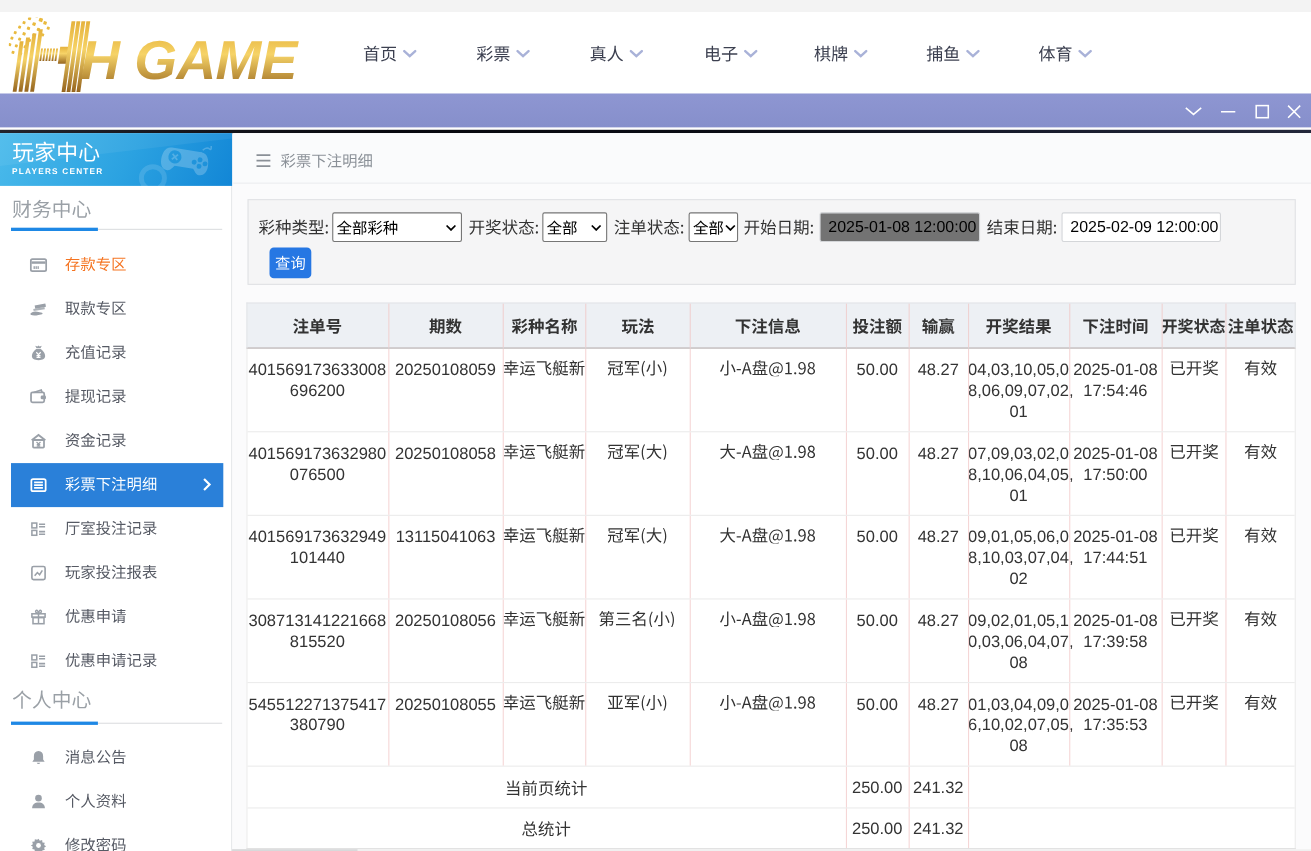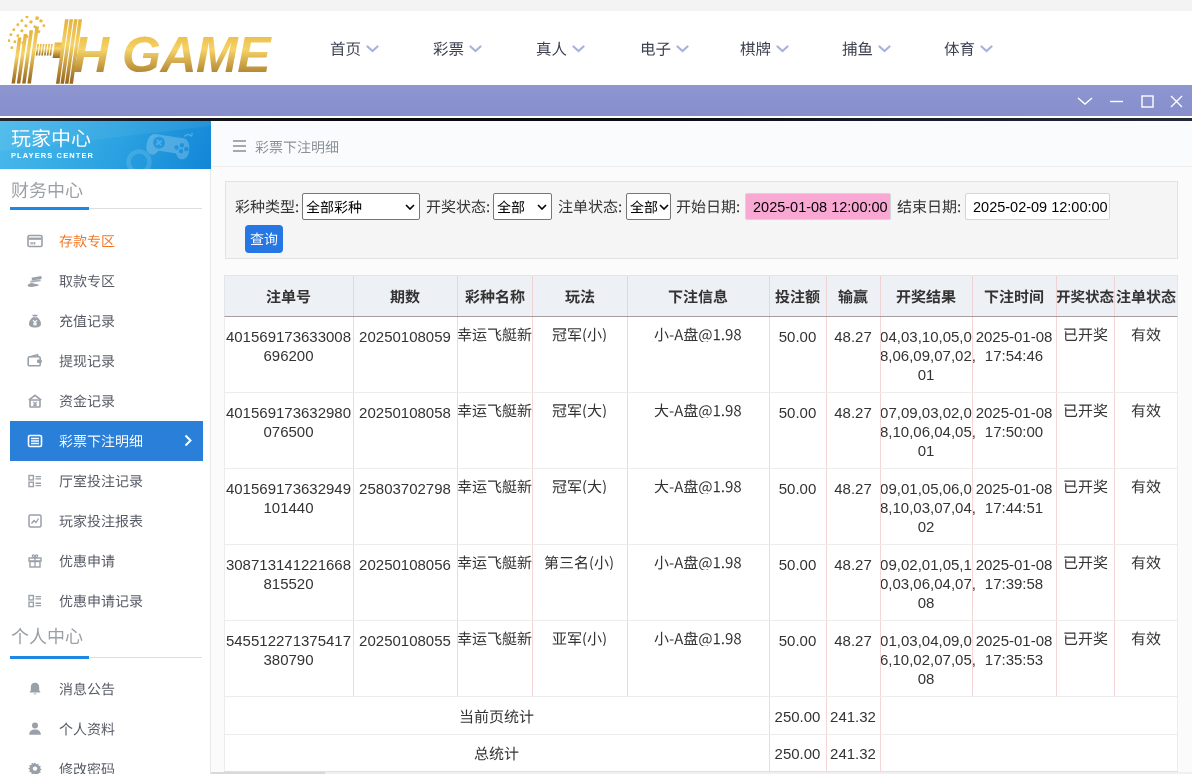--- a/index.html
+++ b/index.html
@@ -539,21 +539,21 @@
   </svg>
 <div class="abs row" style="left:676px;top:193px;height:27px">
     <svg style="width:64.2px;height:15px;vertical-align:-0.12em;" viewBox="0 0 4278 1000" fill="#333">
       <use href="#g5f00" x="0"></use>
       <use href="#g59cb" x="1000"></use>
       <use href="#g65e5" x="2000"></use>
       <use href="#g671f" x="3000"></use>
       <use href="#g3a" x="4000"></use>
     </svg>
   </div>
-<div class="abs row" style="left:745px;top:193px;width:146px;height:27px;background:#f9a8d4;border:1px solid #d4d6d9;border-radius:2px;box-sizing:border-box;padding-left:7px;font-size:14.5px;color:#000;white-space:nowrap">2025-01-08 12:00:00</div>
+<div class="abs row" style="left:745px;top:193px;width:146px;height:27px;background:#737373;border:1px solid #d4d6d9;border-radius:2px;box-sizing:border-box;padding-left:7px;font-size:14.5px;color:#000;white-space:nowrap">2025-01-08 12:00:00</div>
 <div class="abs row" style="left:897px;top:193px;height:27px">
     <svg style="width:64.2px;height:15px;vertical-align:-0.12em;" viewBox="0 0 4278 1000" fill="#333">
       <use href="#g7ed3" x="0"></use>
       <use href="#g675f" x="1000"></use>
       <use href="#g65e5" x="2000"></use>
       <use href="#g671f" x="3000"></use>
       <use href="#g3a" x="4000"></use>
     </svg>
   </div>
 <div class="abs row" style="left:965px;top:193px;width:145px;height:27px;background:#fff;border:1px solid #d4d6d9;border-radius:2px;box-sizing:border-box;padding-left:7px;font-size:14.5px;color:#000;white-space:nowrap">2025-02-09 12:00:00</div>
@@ -760,21 +760,21 @@
 <div class="abs" style="left:532px;top:393px;width:1px;height:75px;background:#f5d6d6"></div>
 <div class="abs" style="left:627px;top:393px;width:1px;height:75px;background:#f5d6d6"></div>
 <div class="abs" style="left:769px;top:393px;width:1px;height:75px;background:#f5d6d6"></div>
 <div class="abs" style="left:826px;top:393px;width:1px;height:75px;background:#f5d6d6"></div>
 <div class="abs" style="left:880px;top:393px;width:1px;height:75px;background:#f5d6d6"></div>
 <div class="abs" style="left:972px;top:393px;width:1px;height:75px;background:#f5d6d6"></div>
 <div class="abs" style="left:1056px;top:393px;width:1px;height:75px;background:#f5d6d6"></div>
 <div class="abs" style="left:1114px;top:393px;width:1px;height:75px;background:#f5d6d6"></div>
 <div class="cell" style="left:224px;top:478.5px;width:129px;font-size:15px;color:#333;line-height:19px">401569173632949</div>
 <div class="cell" style="left:224px;top:497.5px;width:129px;font-size:15px;color:#333;line-height:19px">101440</div>
-<div class="cell" style="left:353px;top:478.5px;width:104px;font-size:15px;color:#333;line-height:19px">25803702798</div>
+<div class="cell" style="left:353px;top:478.5px;width:104px;font-size:15px;color:#333;line-height:19px">13115041063</div>
 <div class="cell" style="left:457px;top:478.5px;width:75px"><svg style="width:75.0px;height:15px;vertical-align:-0.12em;" viewBox="0 0 5000 1000" fill="#333">
       <use href="#g5e78" x="0"></use>
       <use href="#g8fd0" x="1000"></use>
       <use href="#g98de" x="2000"></use>
       <use href="#g8247" x="3000"></use>
       <use href="#g65b0" x="4000"></use>
     </svg></div>
 <div class="cell" style="left:532px;top:478.5px;width:95px"><svg style="width:55.1px;height:15px;vertical-align:-0.12em;" viewBox="0 0 3676 1000" fill="#333">
       <use href="#g51a0" x="0"></use>
       <use href="#g519b" x="1000"></use>

